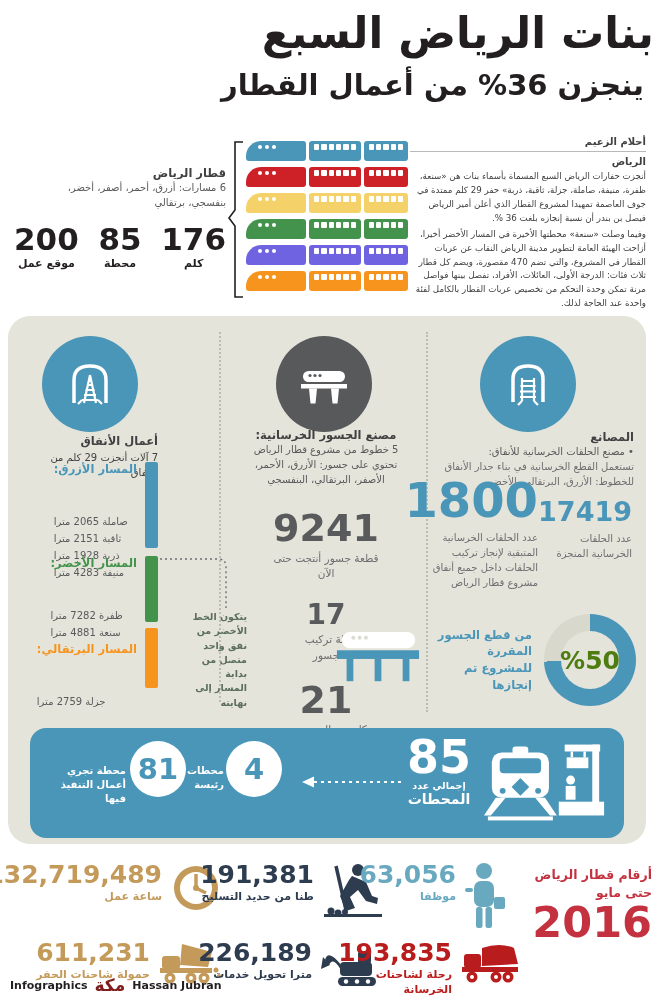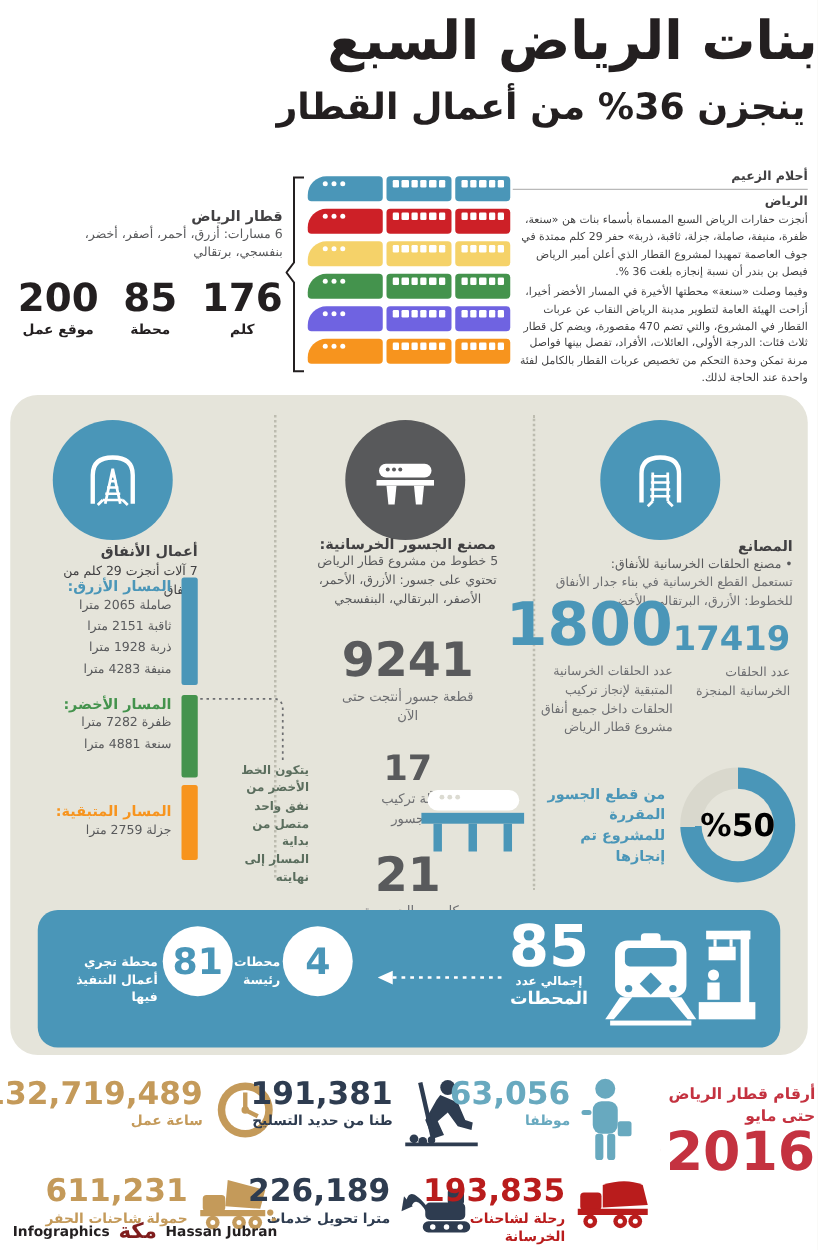--- a/index.html
+++ b/index.html
@@ -46,36 +46,36 @@
   .c-blue{background:#4a96b8;}
   .c-gray{background:#58595b;}
 
   .col-head{font-size:11.5px;font-weight:bold;color:#414042;}
   .col-txt{font-size:10px;color:#6d6e71;line-height:1.5;}
 
   
   .route{display:flex;direction:rtl;gap:8px;}
   .rbar{width:13px;border-radius:2px;flex:none;}
   .rname{font-size:11.5px;font-weight:bold;}
-  .ritems{font-size:10px;color:#58595b;line-height:1.7;text-align:right;}
+  .ritems{font-size:10px;color:#58595b;line-height:1.7;text-align:left;margin-top:37px;}
   .green-note{font-size:9.5px;font-weight:bold;color:#5b6e5e;line-height:1.5;text-align:right;}
 
   
   .mid-col{left:232px;top:112px;width:172px;text-align:center;}
   .mid-num{font-weight:bold;color:#595a5c;line-height:1;}
   .mid-label{font-size:10.5px;color:#6d6e71;line-height:1.45;margin-top:4px;}
 
   
   .blue-num{font-weight:bold;color:#4a96b8;line-height:1;}
   .donut{width:92px;height:92px;border-radius:50%;
          background:conic-gradient(#4a96b8 0 268deg,#d9d8cd 268deg 360deg);
          display:flex;align-items:center;justify-content:center;flex:none;}
   .donut-hole{width:58px;height:58px;border-radius:50%;background:#e5e4da;
               display:flex;align-items:center;justify-content:center;
-              font-size:25px;font-weight:bold;color:#000000;direction:ltr;}
+              font-size:25px;font-weight:bold;color:#4d7c0f;direction:ltr;}
   .donut-label{font-size:11.5px;font-weight:bold;color:#4a96b8;line-height:1.45;text-align:right;width:96px;}
 
   
   .banner{left:22px;top:412px;width:594px;height:110px;background:#4a96b8;border-radius:16px;}
   .wcircle{position:absolute;width:56px;height:56px;border-radius:50%;background:#fff;
            display:flex;align-items:center;justify-content:center;
            font-size:29px;font-weight:bold;color:#4a96b8;}
   .bl{position:absolute;color:#fff;font-weight:bold;font-size:10px;line-height:1.4;}
   .total-num{font-size:46px;font-weight:bold;color:#fff;line-height:.95;}
   .total-s{font-size:9.5px;font-weight:bold;color:#fff;}
@@ -345,21 +345,21 @@
         <div class="ritems">
           <span>ظفرة 7282 مترا</span><br>
           <span>سنعة 4881 مترا</span>
         </div>
       </div>
     </div>
 
     <div class="abs route" style="left:6px;top:312px;width:144px;">
       <div class="rbar" style="height: 60px; background-color: rgb(247, 148, 30);"></div>
       <div style="margin-top:14px;">
-        <div class="rname" style="color: rgb(247, 148, 30);">المسار المتبقية:</div>
+        <div class="rname" style="color: rgb(247, 148, 30);">المسار البرتقالي:</div>
         <div class="ritems">
           <span>جزلة 2759 مترا</span>
         </div>
       </div>
     </div>
 
     <svg class="abs" style="left:150px;top:238px;" width="78" height="58">
       <path d="M2,5 H60 Q68,5 68,13 V54" fill="none" stroke="#6d6e71" stroke-width="1.4" stroke-dasharray="2,3"></path>
     </svg>
     <div class="abs green-note" style="left:183px;top:294px;width:56px;">يتكون الخط الأخضر من نفق واحد متصل من بداية المسار إلى نهايته</div>

